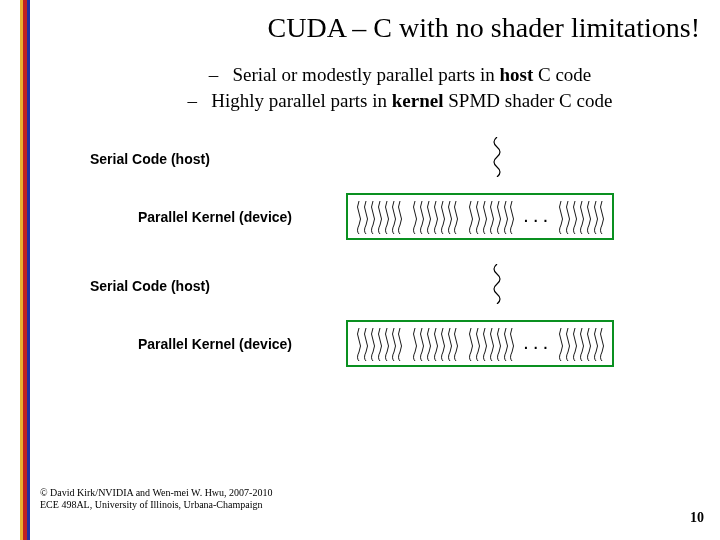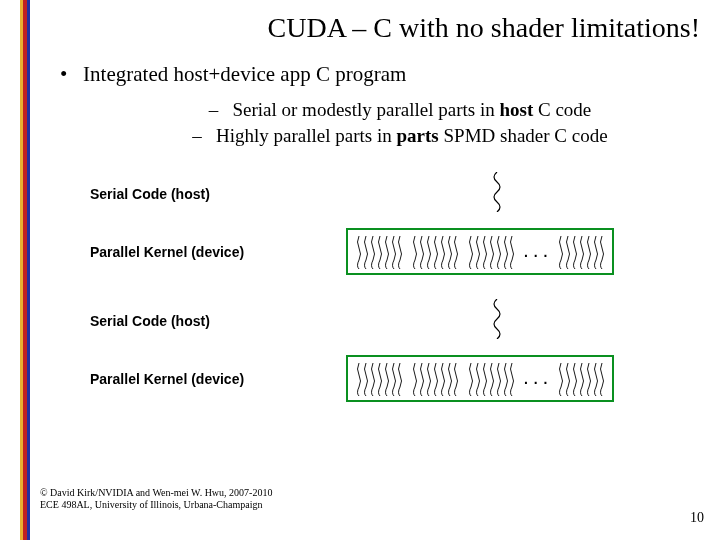--- a/index.html
+++ b/index.html
@@ -82,56 +82,55 @@
     align-items: center;
     margin-top: 24px;
     gap: 37px;
   }
   .serial-row .label-block { width: 310px; }
   .serial-row .squig-wrap { margin-left: 100px; }
   .parallel-row {
     display: flex;
     align-items: center;
     margin-top: 12px;
+    text-align: center;
   }
   .footer {
     position: absolute;
     left: 40px;
     bottom: 29px;
     font-size: 10px;
     font-family: "Times New Roman", serif;
     line-height: 1.2;
   }
   .pagenum {
     position: absolute;
     right: 16px;
     bottom: 14px;
     font-size: 14px;
+    font-weight: bold;
   }
 </style>
 </head>
 <body>
 
 <div class="stripe">
   <div class="s1"></div>
     <div class="s2"></div>
     <div class="s3"></div>
 </div>
 
 <div class="content">
   <div class="title">CUDA – C with no shader limitations!</div>
 
-  <div class="b1">
-    •&nbsp;&nbsp;&nbsp;<span>Integrated host+device app C program</span>
-  </div>
   <div class="b2">
     –&nbsp;&nbsp;&nbsp;<span>Serial or modestly parallel parts in </span><b>host</b><span> C code</span>
   </div>
   <div class="b2">
-    –&nbsp;&nbsp;&nbsp;<span>Highly parallel parts in </span><b>parts</b><span> SPMD shader C code</span>
+    –&nbsp;&nbsp;&nbsp;<span>Highly parallel parts in </span><b>kernel</b><span> SPMD shader C code</span>
   </div>
 
   <div class="serial-row">
     <div class="label-block">Serial Code (host)</div>
     <div class="squig-wrap">
       <svg class="squiggle" viewBox="0 0 20 40">
         <path d="M10 0 Q4 5 10 10 Q16 15 10 20 Q4 25 10 30 Q16 35 10 40" stroke="#000" stroke-width="1.2" fill="none"></path>
       </svg>
     </div>
   </div>

